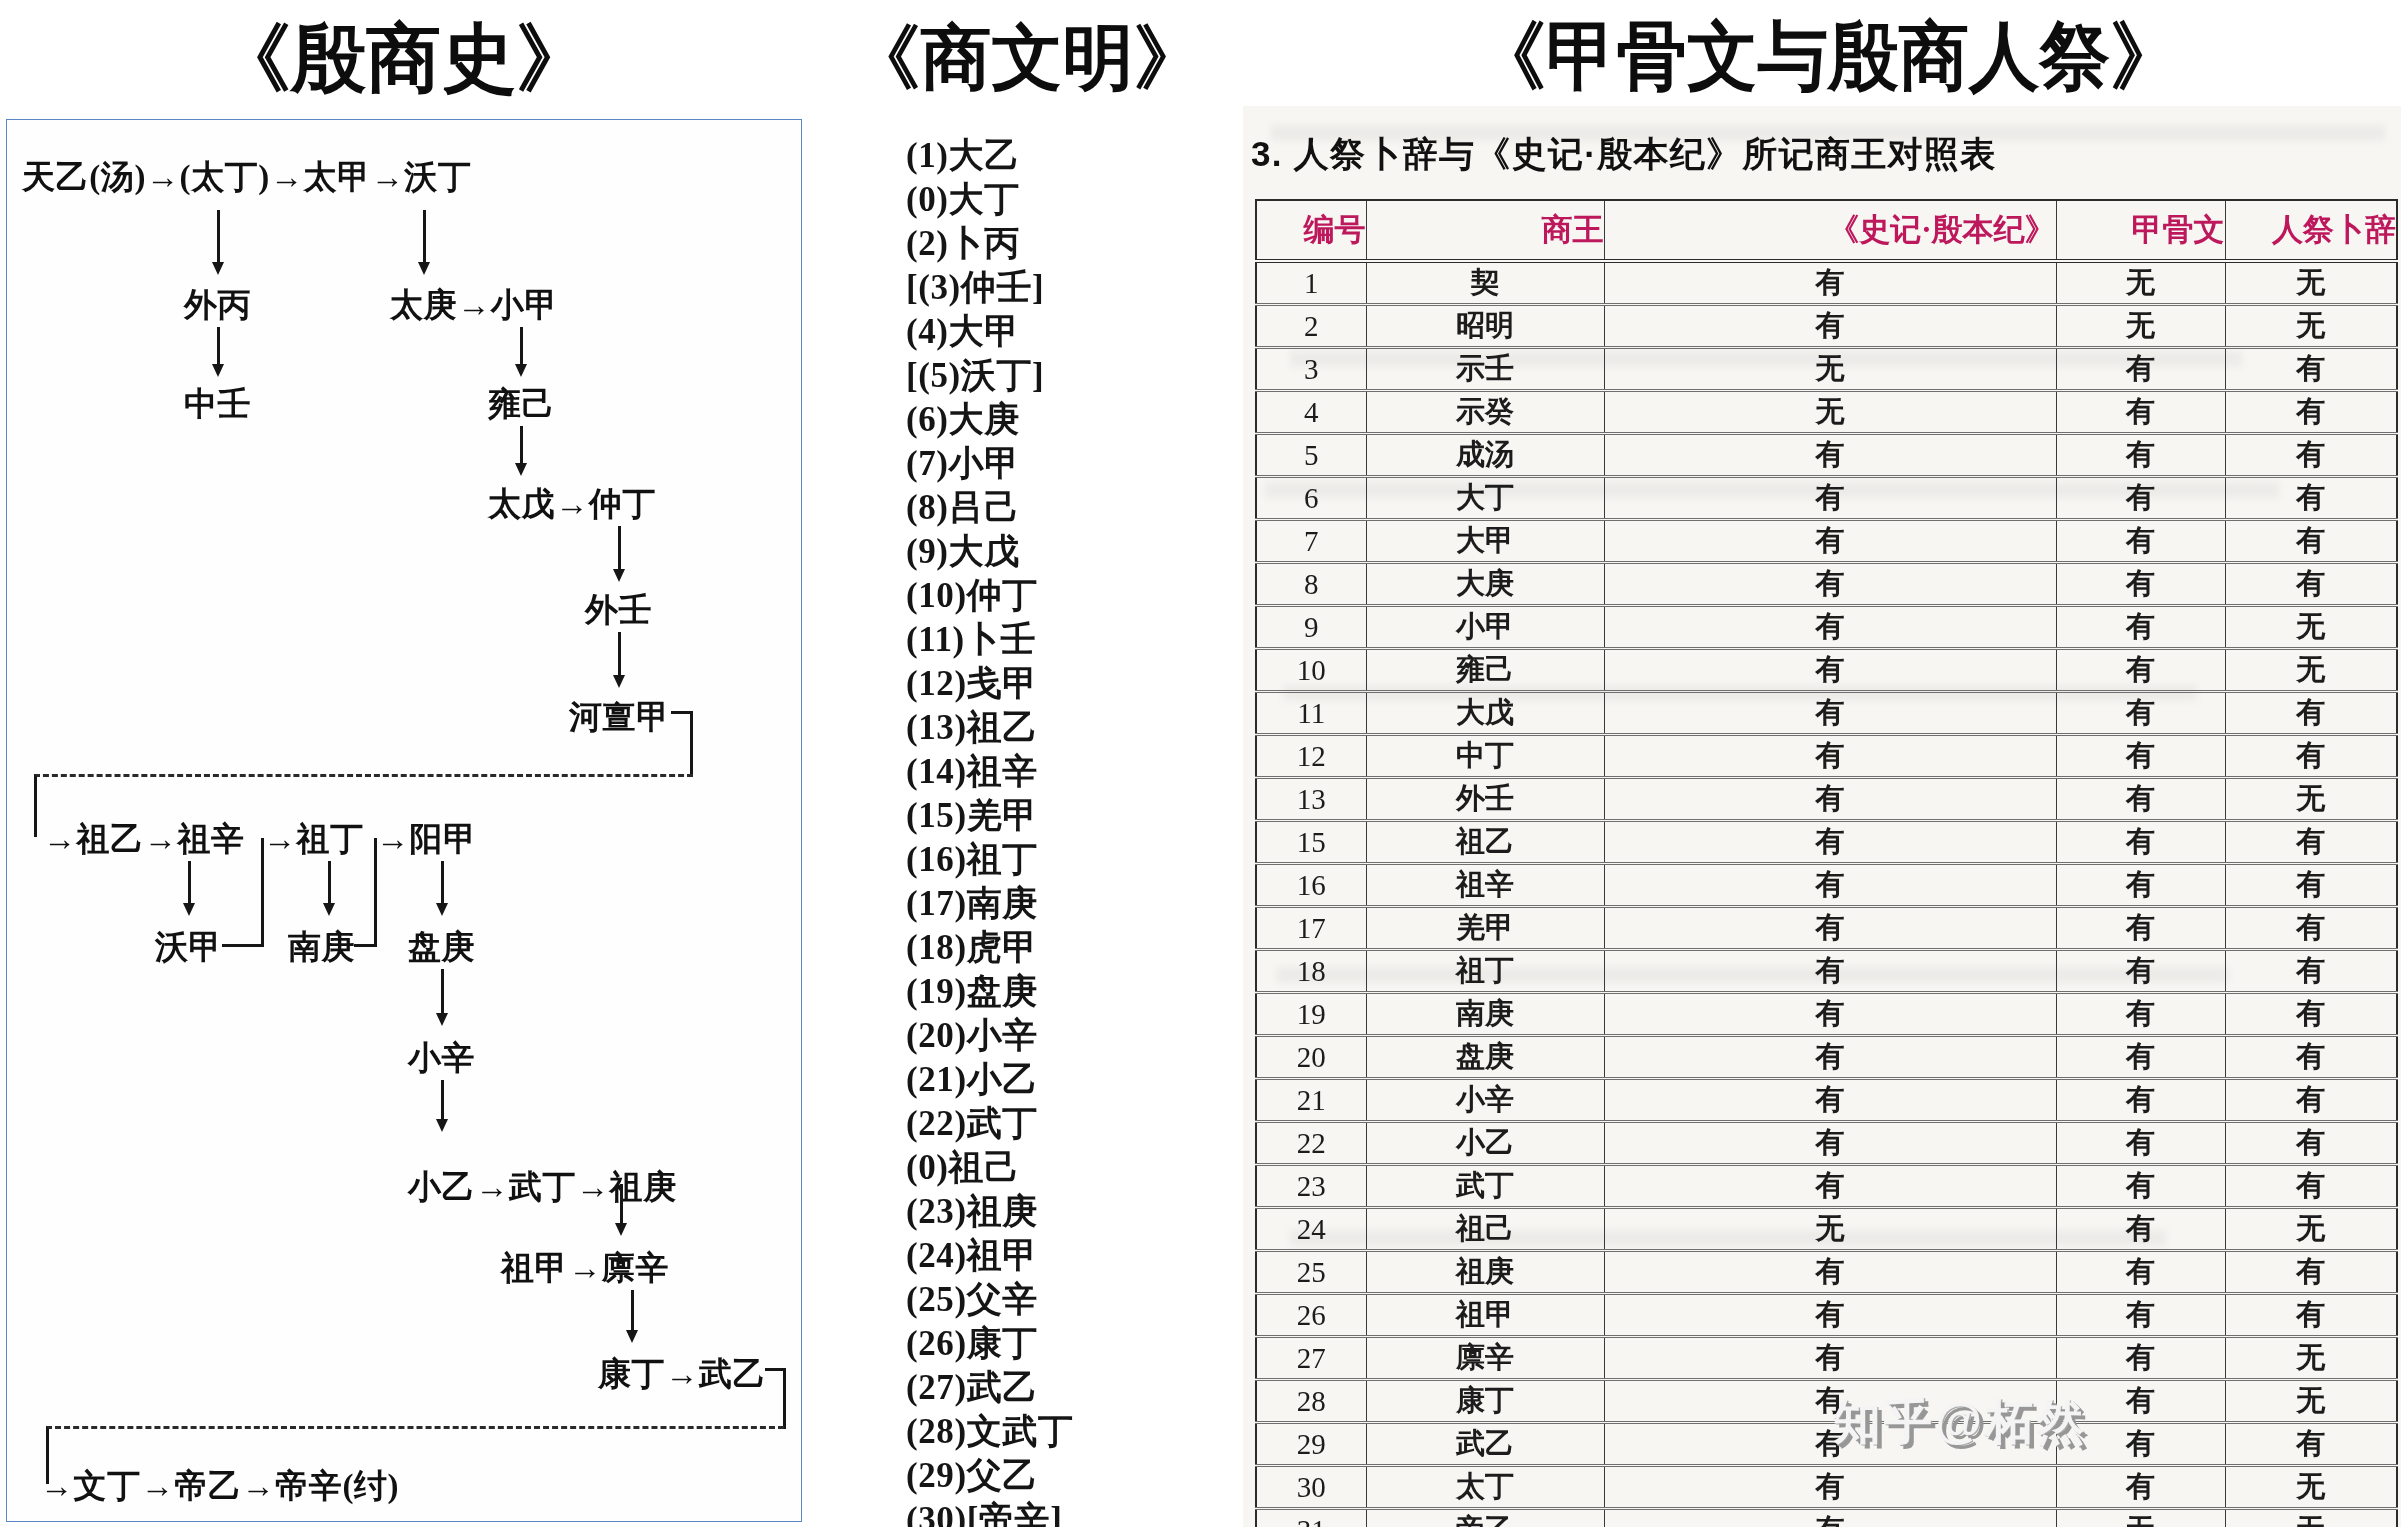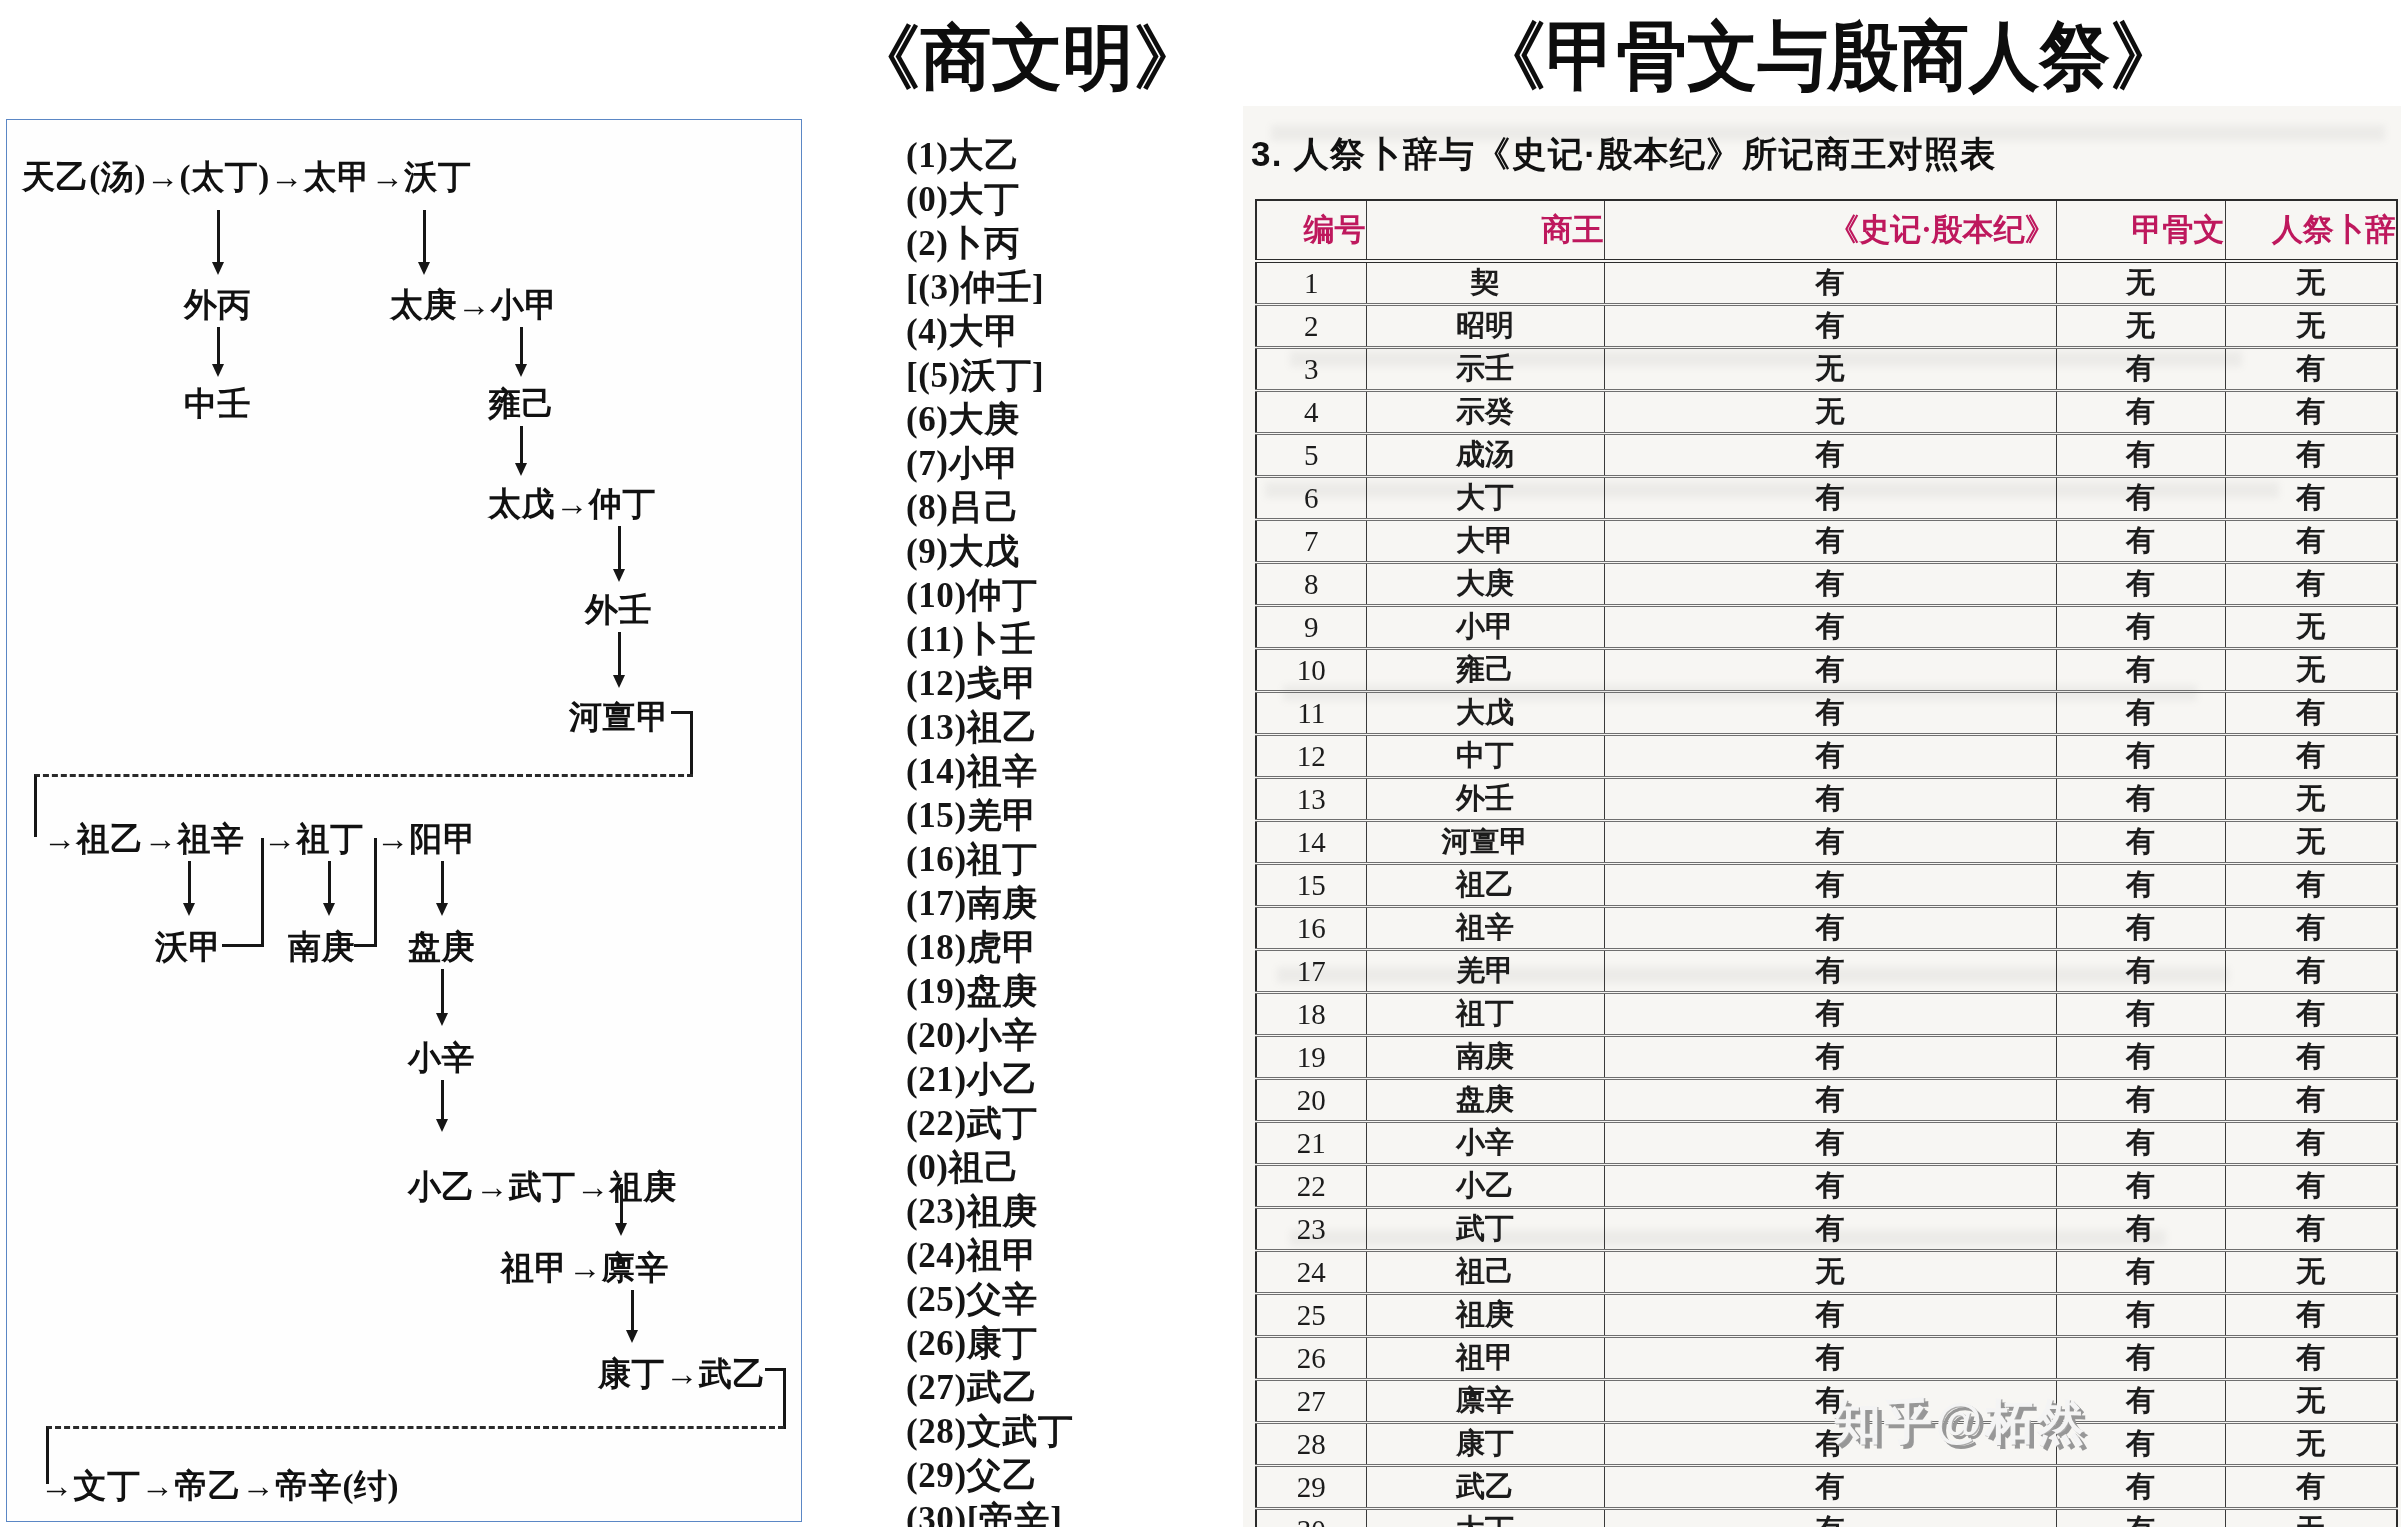--- a/index.html
+++ b/index.html
@@ -47,20 +47,21 @@
 
   #watermark{position:absolute;left:1833px;top:1390px;font-family:"Liberation Sans","DejaVu Sans",sans-serif;
              font-size:48px;font-weight:800;letter-spacing:3.1px;color:#f4f4f4;
              text-shadow:4.4px 4.4px 0 #979797,1.3px 1.3px 0 #ababab;white-space:nowrap;}
 </style>
 </head>
 <body>
 
 <div id="page">
 
+  <div class="bigtitle" id="title-left">《殷商史》</div>
   <div class="bigtitle" id="title-mid">《商文明》</div>
   <div class="bigtitle" id="title-right">《甲骨文与殷商人祭》</div>
 
   <div id="gen-box"></div>
 
   <span class="dnode" style="left:22px;top:155px;">天乙(汤)→(太丁)→太甲→沃丁</span>
   <div class="va" style="left:217px;top:210px;height:58px;"></div>
   <div class="va" style="left:423px;top:210px;height:58px;"></div>
 
   <span class="dnode" style="left:184px;top:283px;">外丙</span>
@@ -259,27 +260,20 @@
           <td>有</td>
         </tr>
         <tr>
           <td>13</td>
           <td>外壬</td>
           <td>有</td>
           <td>有</td>
           <td>无</td>
         </tr>
         <tr>
-          <td>14</td>
-          <td>河亶甲</td>
-          <td>有</td>
-          <td>有</td>
-          <td>无</td>
-        </tr>
-        <tr>
           <td>15</td>
           <td>祖乙</td>
           <td>有</td>
           <td>有</td>
           <td>有</td>
         </tr>
         <tr>
           <td>16</td>
           <td>祖辛</td>
           <td>有</td>

